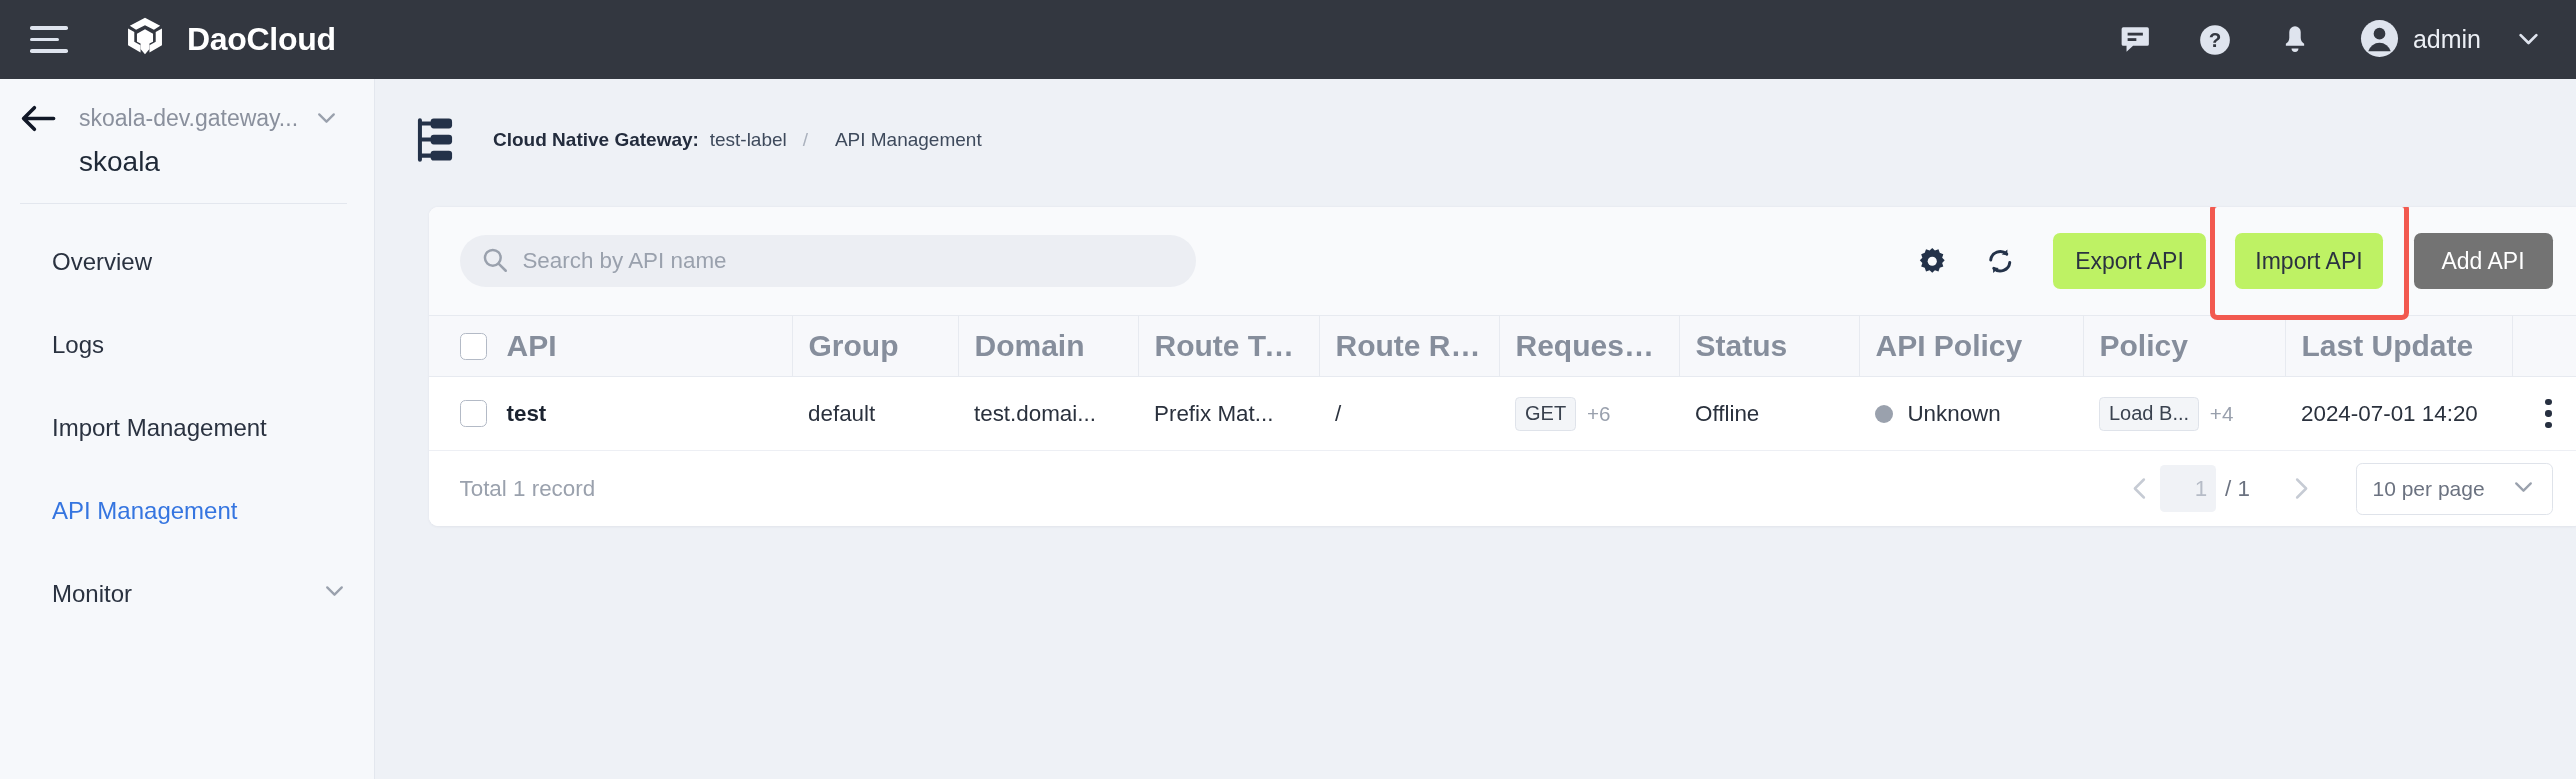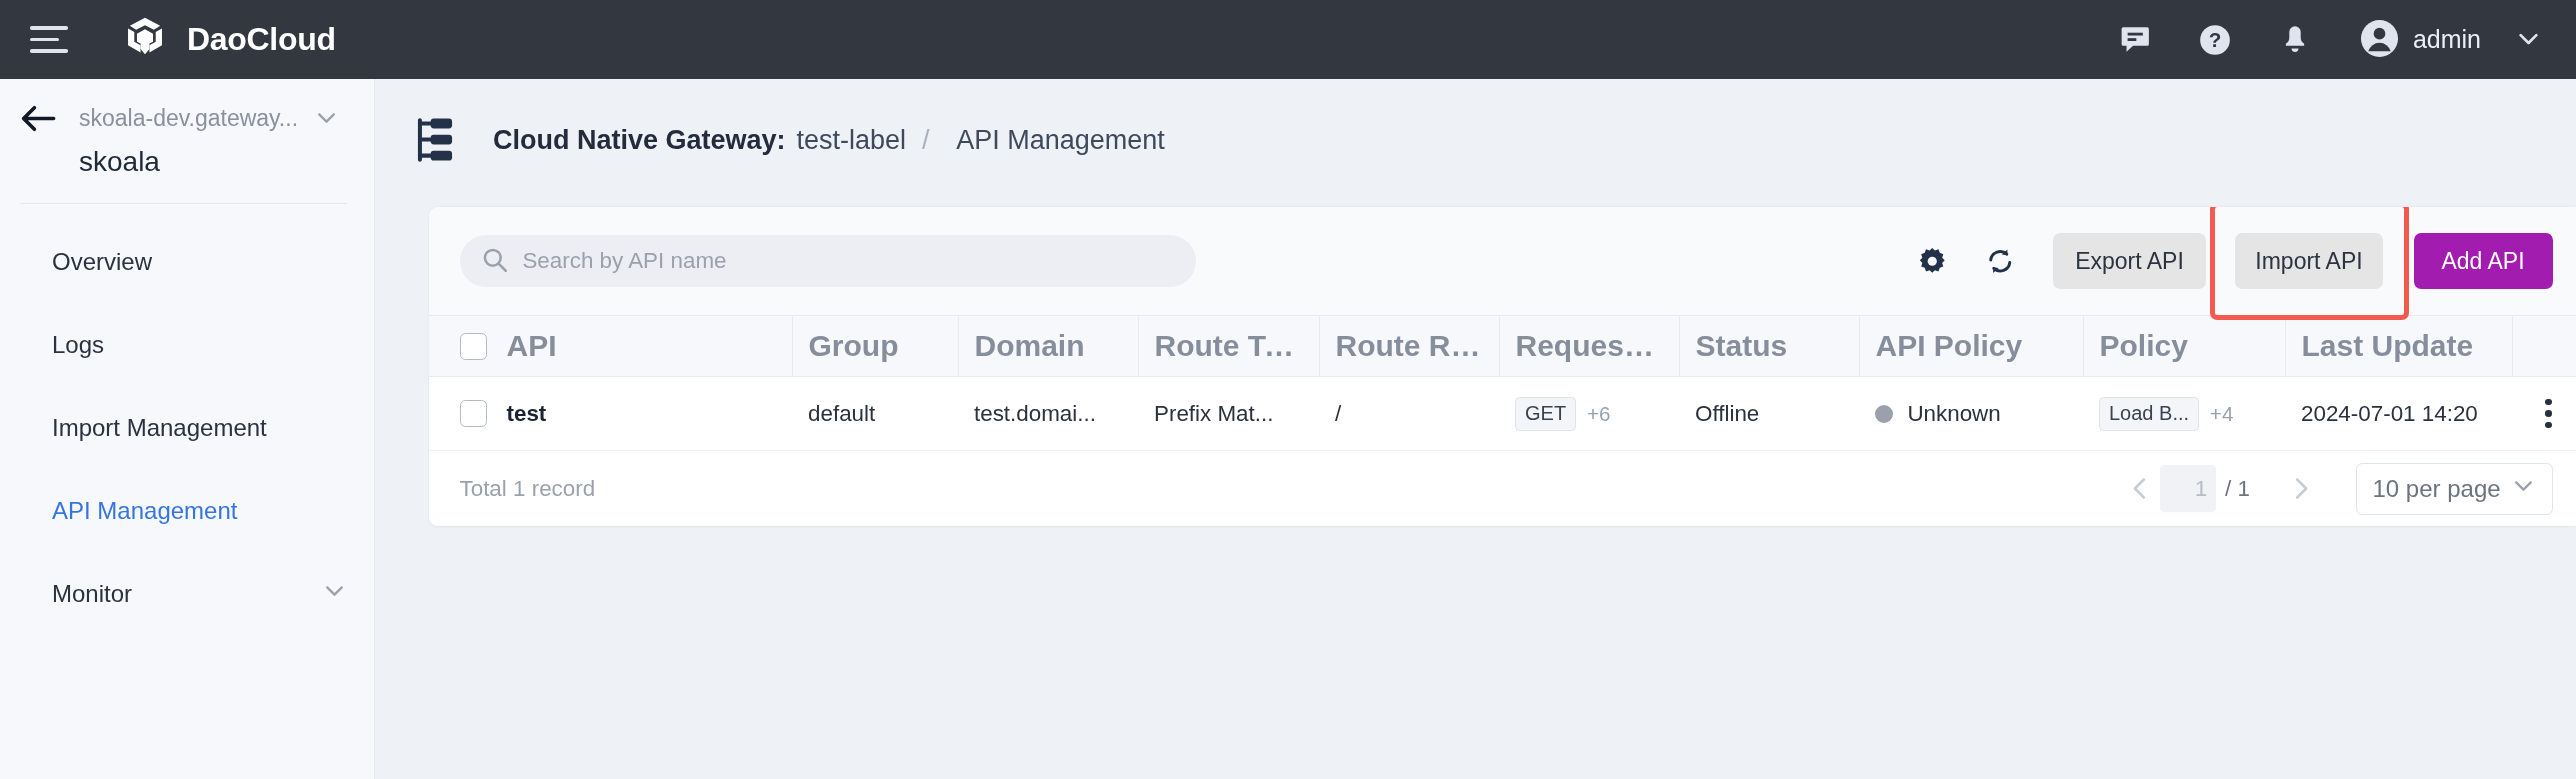--- a/index.html
+++ b/index.html
@@ -71,21 +71,21 @@
   .side-item.active { color: #3575e0; }
   .side-item .sicaret { margin-left: auto; }
 
   
   .main {
     position: absolute; left: 377px; top: 79px;
     width: 2199px; height: 700px; background: #eef1f6;
   }
   .crumbbar { display: flex; align-items: center; padding: 36px 0 0 34px; }
   .crumb-icon { width: 50px; height: 50px; }
-  .crumb-text { margin-left: 32px; font-size: 27px; display: flex; align-items: baseline; justify-content: center; }
+  .crumb-text { margin-left: 32px; font-size: 19px; display: flex; align-items: baseline; justify-content: center; }
   .crumb-strong { font-weight: 700; color: #232c3d; }
   .crumb-plain { color: #3e4a5c; margin-left: 10.8px; }
   .crumb-sep { color: #aab1bd; margin: 0 16px; }
 
   
   .card {
     position: absolute; left: 52px; top: 128px; width: 2154px;
     background: #fff; border-radius: 9px; overflow: hidden;
     box-shadow: 0 0.9px 2.7px rgba(30,40,60,0.06);
   }
@@ -98,22 +98,22 @@
     display: flex; align-items: center; padding: 0 21.5px; cursor: text;
   }
   .search-ph { margin-left: 14.4px; color: #9aa1ad; font-size: 22.4px; }
   .tool-actions { margin-left: auto; display: flex; align-items: center; }
   .icon-btn { width: 41px; height: 41px; display: flex; align-items: center; justify-content: center; cursor: pointer; margin-left: 27px; }
   .btn {
     height: 56px; border-radius: 7.2px; display: flex; align-items: center;
     justify-content: center; font-size: 23px; cursor: pointer; padding: 0 25px;
     white-space: nowrap;
   }
-  .btn-plain { background: #e5e5e5; color: #2b3240; }
-  .btn-primary { background: #a21caf; color: #fff; }
+  .btn-plain { background: #bef264; color: #2b3240; }
+  .btn-primary { background: #737373; color: #fff; }
   #export-btn { margin-left: 32px; width: 153px; }
   #import-wrap {
     position: relative; margin-left: 29px;
   }
   #import-btn { width: 148px; }
   .highlight-ring {
     position: absolute; left: -25px; top: -31px; width: 199px; height: 118px;
     border: 5.4px solid #f2594f; border-radius: 7.2px; pointer-events: none;
   }
   #add-btn { margin-left: 30.5px; width: 139px; }
@@ -165,21 +165,21 @@
   .pg-arrow { width: 39px; height: 39px; display: flex; align-items: center; justify-content: center; cursor: pointer; }
   .pg-num {
     width: 56px; height: 47px; background: #f0f2f6; border-radius: 4.5px;
     display: flex; align-items: center; justify-content: flex-end;
     padding-right: 9px; font-size: 22.4px; color: #b6bcc7; cursor: text;
   }
   .pg-of { font-size: 22.4px; color: #6b7280; margin-left: 9px; }
   .pg-select {
     margin-left: 36px; width: 197px; height: 52px; border: 1.8px solid #dfe3ea;
     border-radius: 6.3px; display: flex; align-items: center; padding: 0 16px;
-    font-size: 24px; color: #6b7280; cursor: pointer;
+    font-size: 21px; color: #6b7280; cursor: pointer;
   }
   .pg-select .pcaret { margin-left: auto; }
 </style>
 </head>
 <body>
 
 <div class="topbar">
   <div class="hamburger">
     <span></span>
       <span></span>

